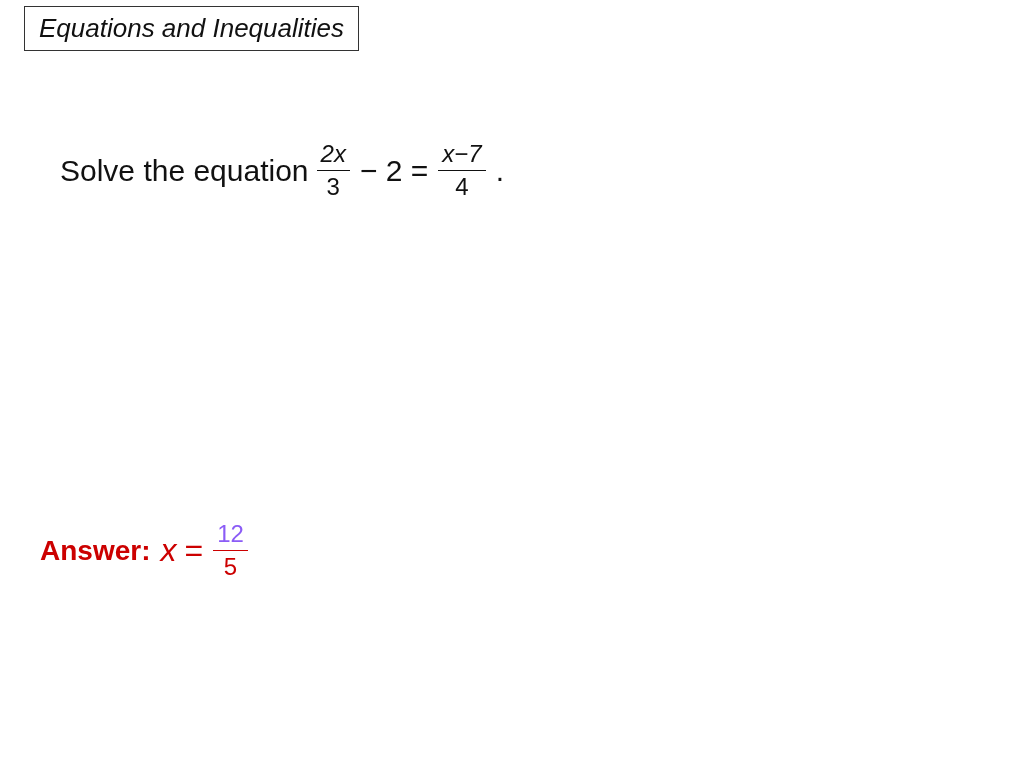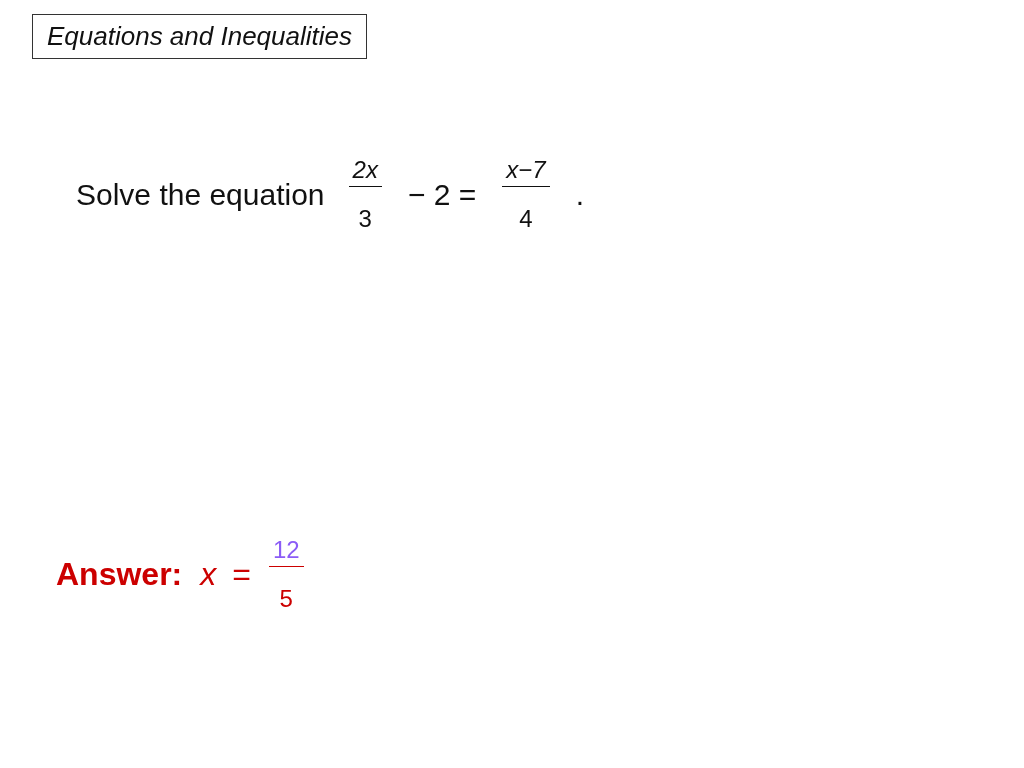--- a/index.html
+++ b/index.html
@@ -1,16 +1,16 @@
 <!DOCTYPE html>
 <html><head>
   <meta charset="utf-8">
   <style>
     * {
-      margin: 8px;
+      margin: 0;
       padding: 0;
       box-sizing: border-box;
     }
 
     body {
       width: 1024px;
       height: 768px;
       background: #ffffff;
       font-family: 'Comic Sans MS', 'Chalkboard SE', cursive, sans-serif;
       overflow: hidden;
@@ -30,21 +30,21 @@
     }
 
     .problem-area {
       position: absolute;
       top: 140px;
       left: 60px;
       display: flex;
       align-items: center;
       font-size: 30px;
       color: #111;
-      gap: 8px;
+      gap: 0px;
     }
 
     .problem-text {
       font-size: 30px;
       margin-right: 6px;
     }
 
     .fraction {
       display: inline-flex;
       flex-direction: column;
@@ -80,21 +80,21 @@
       top: 520px;
       left: 40px;
       display: flex;
       align-items: center;
       color: #cc0000;
       font-size: 32px;
       gap: 0px;
     }
 
     .answer-label {
-      font-size: 32px;
+      font-size: 28px;
       font-weight: bold;
       margin-right: 10px;
       color: #cc0000;
     }
 
     .answer-x {
       font-size: 32px;
       font-style: italic;
       margin-right: 8px;
       color: #cc0000;

